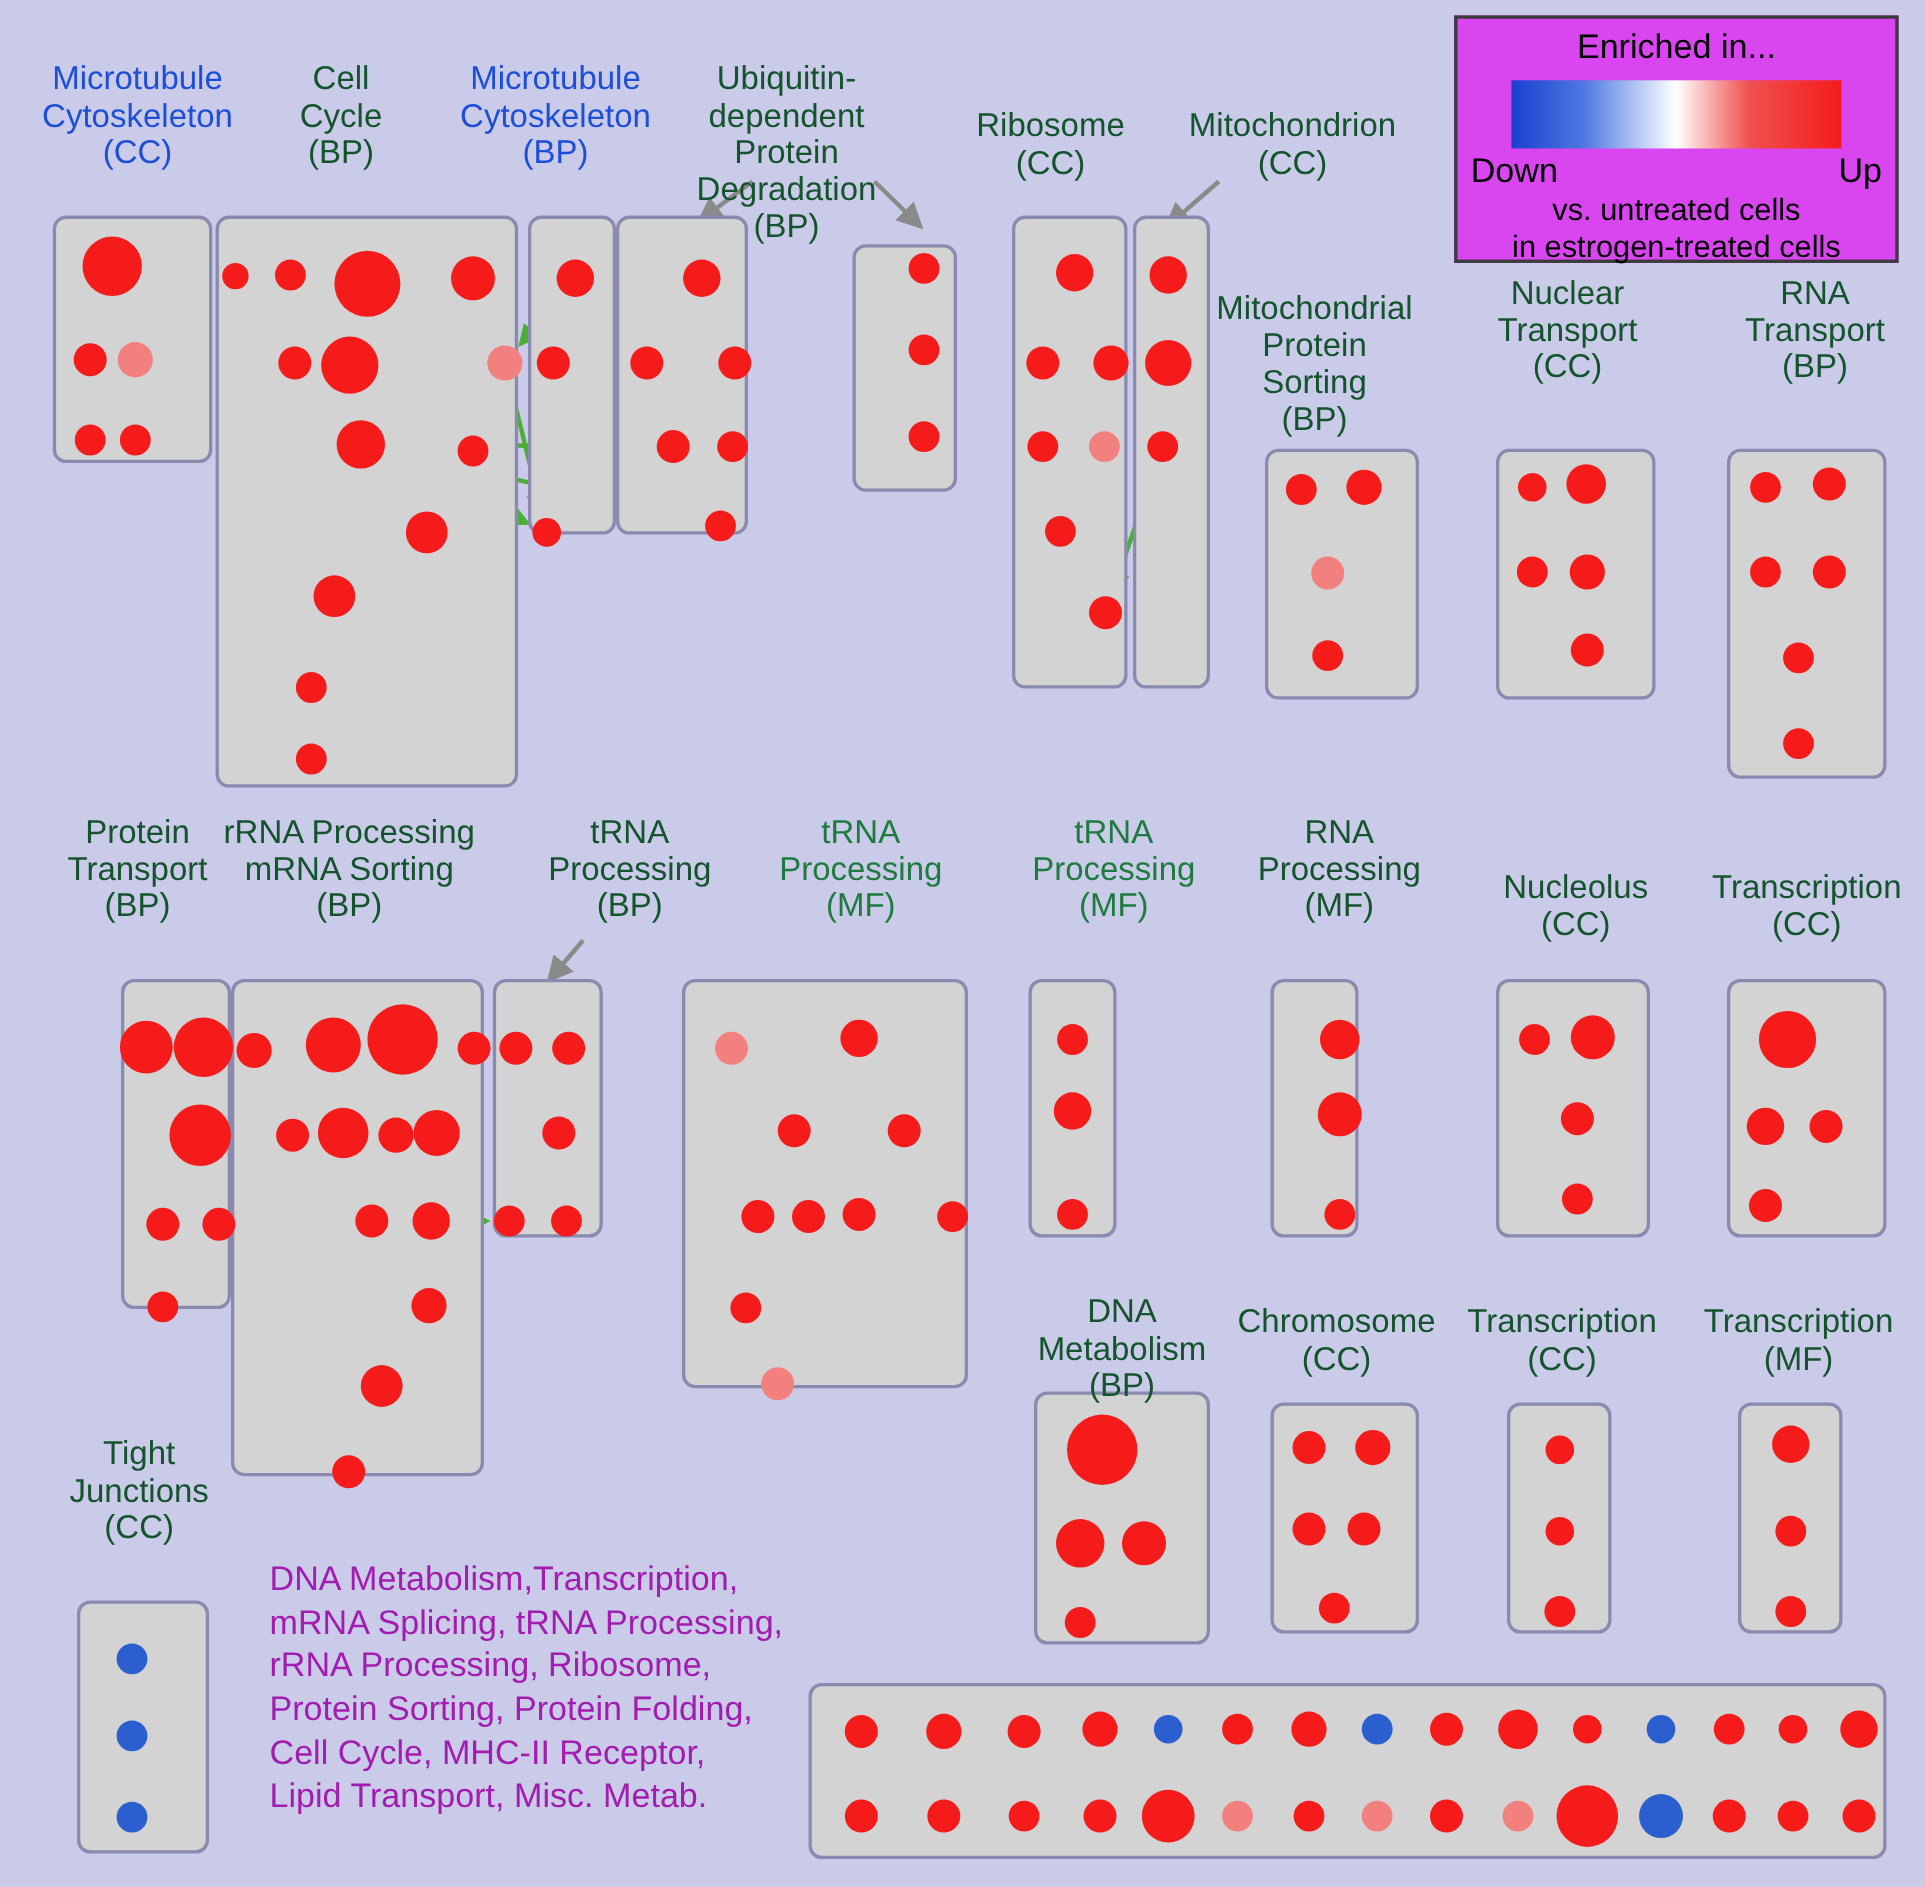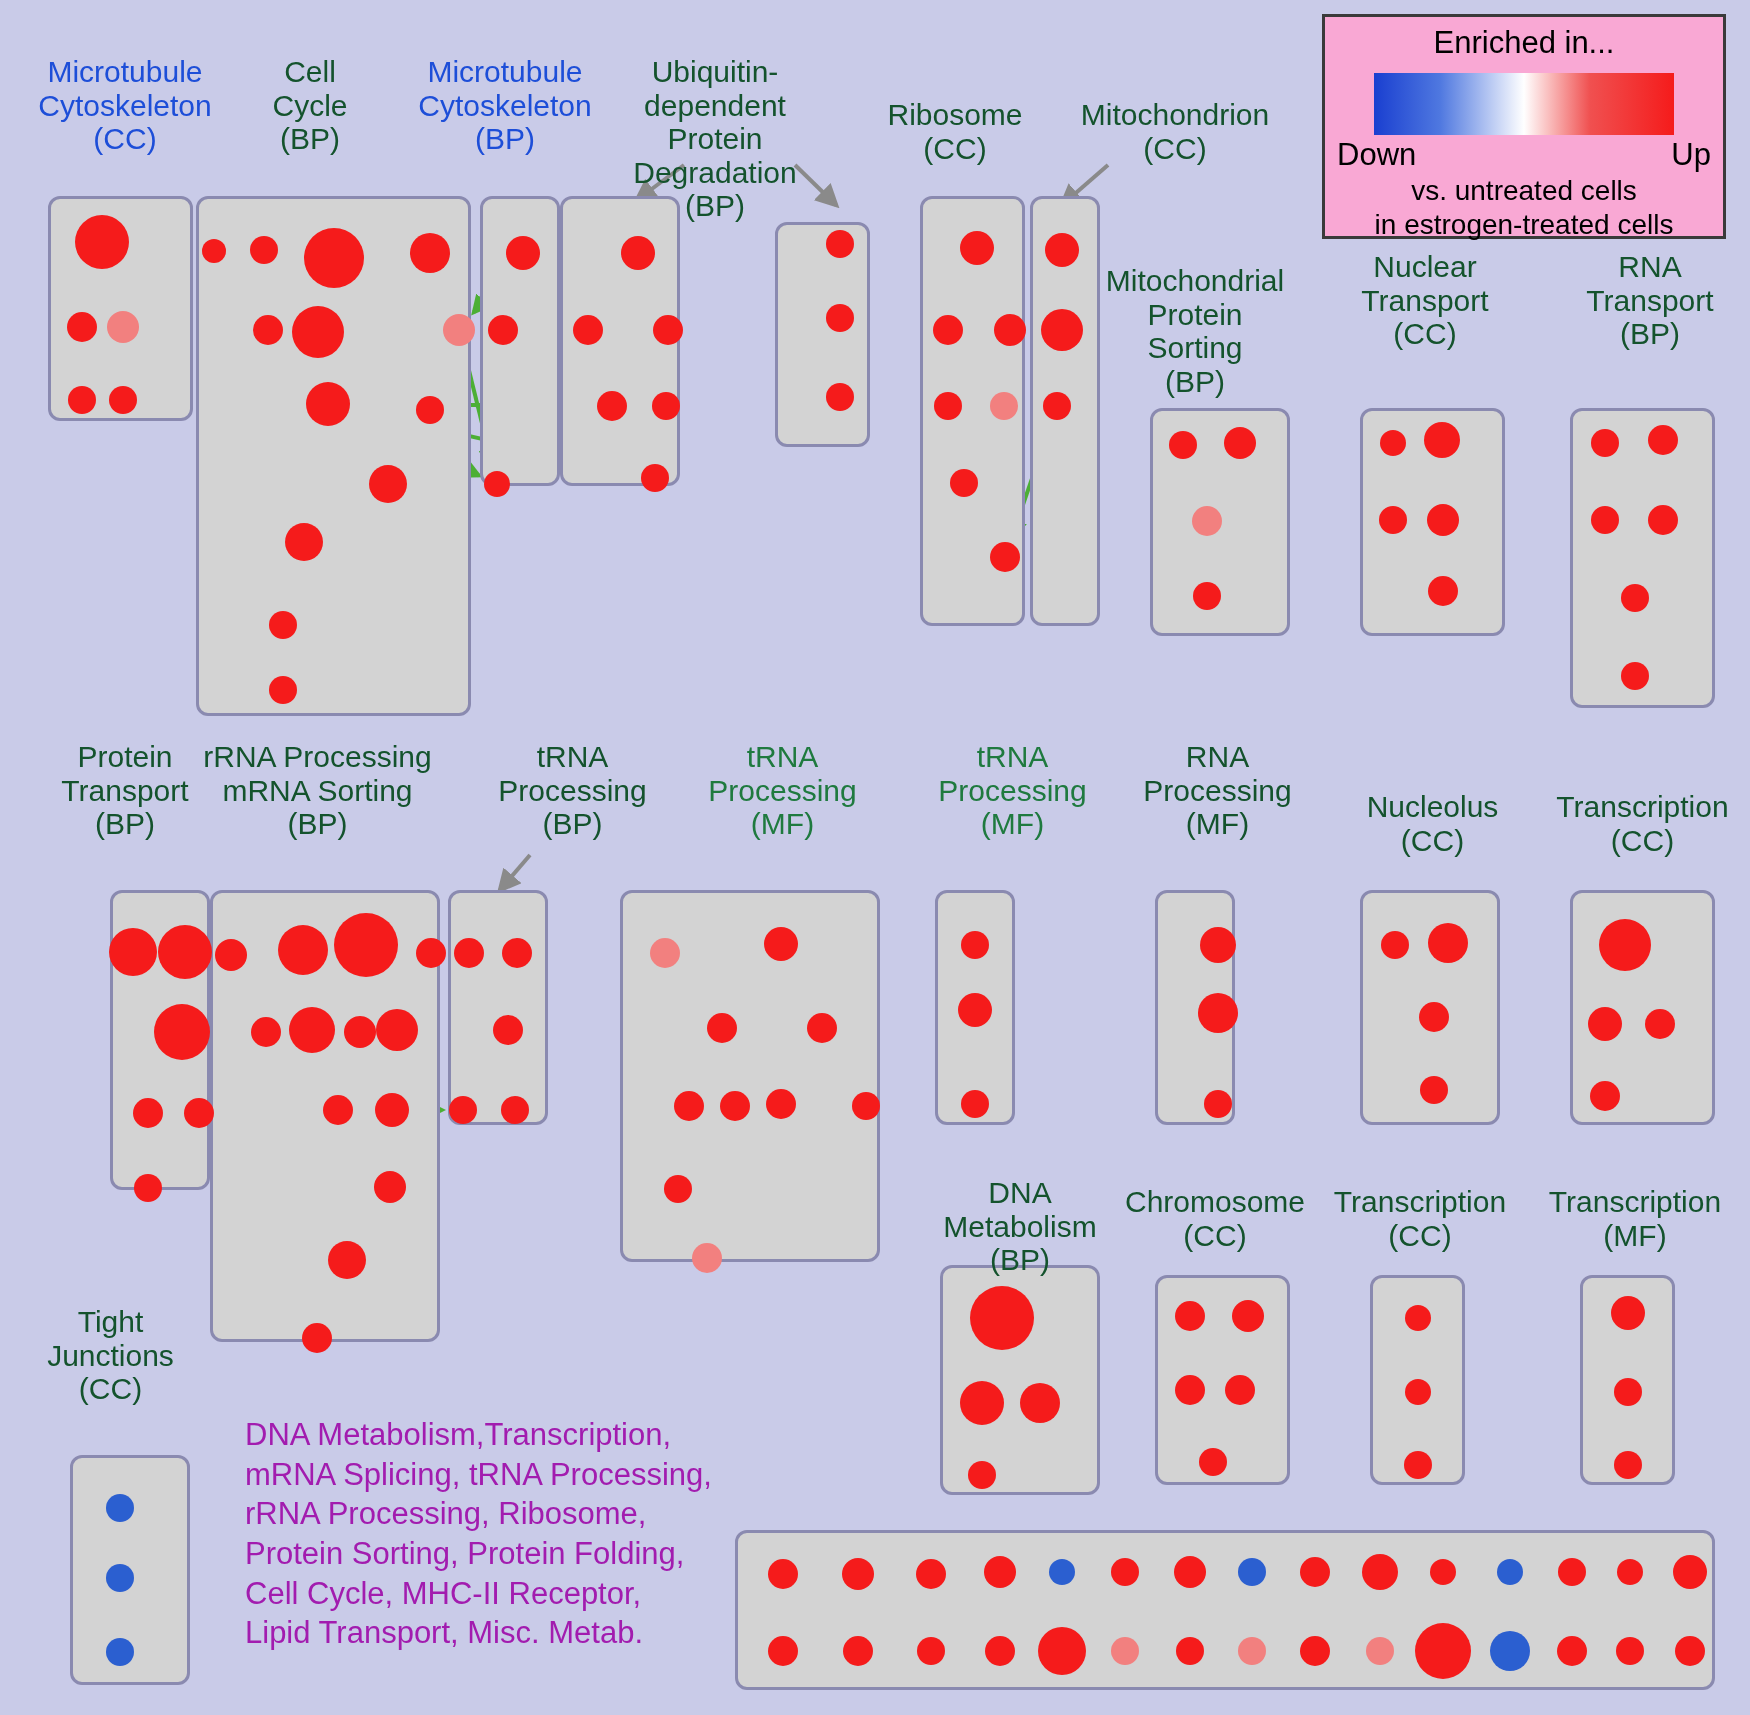--- a/index.html
+++ b/index.html
@@ -29,21 +29,21 @@
     text-align:center;
     color:#14532d;
     font-size:30px;
     line-height:1.12;
     white-space:pre;
   }
   .label.blue{color:#1d4ed8;}
   .label.green{color:#1f7a3f;}
   .legend{
     position:absolute;
-    background:#f9a8d4;
+    background:#d946ef;
     border:3px solid #3a3a3a;
     box-sizing:border-box;
     text-align:center;
   }
   .legend .ttl{font-size:31px;margin-top:8px;}
   .grad{
     margin:12px auto 0 auto;
     height:62px;
     width:300px;
     background:linear-gradient(to right,#1a3fd0 0%,#4f78e0 22%,#ffffff 50%,#f05050 72%,#f51b1b 100%);
@@ -425,21 +425,21 @@
 (CC)</div>
       <div class="label" style="left: 920px; top: 1176px; width: 200px;">DNA
 Metabolism
 (BP)</div>
       <div class="label" style="left: 1110px; top: 1185px; width: 210px;">Chromosome
 (CC)</div>
       <div class="label" style="left: 1320px; top: 1185px; width: 200px;">Transcription
 (CC)</div>
       <div class="label" style="left: 1535px; top: 1185px; width: 200px;">Transcription
 (MF)</div>
-      <div class="label" style="left: 23px; top: 1305px; width: 175px;">Tight
+      <div class="label" style="left: 39px; top: 1305px; width: 175px;">Tight
 Junctions
 (CC)</div>
     </div>
 
   <div class="multiline" id="caption-block" style="left: 245px; top: 1415px;">DNA Metabolism,Transcription,
 mRNA Splicing, tRNA Processing,
 rRNA Processing, Ribosome,
 Protein Sorting, Protein Folding,
 Cell Cycle, MHC-II Receptor,
 Lipid Transport, Misc. Metab.</div>

